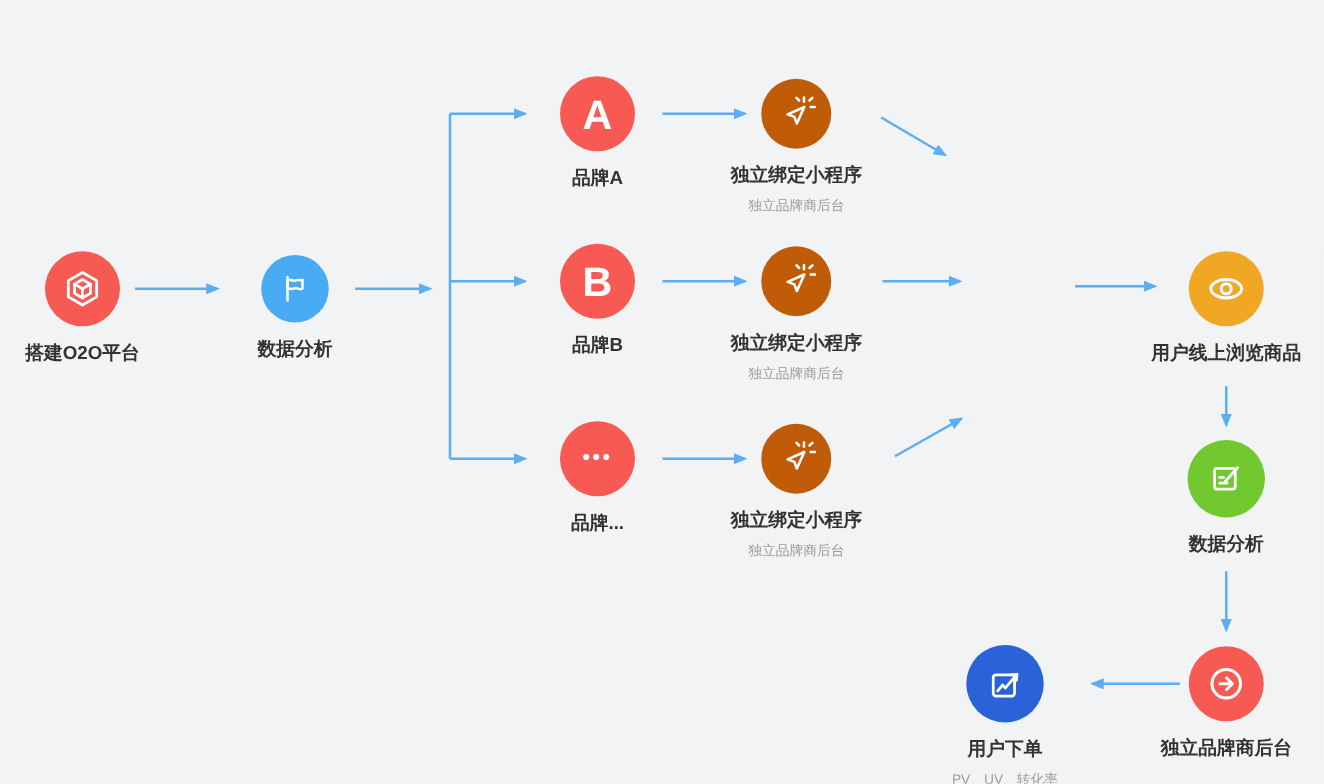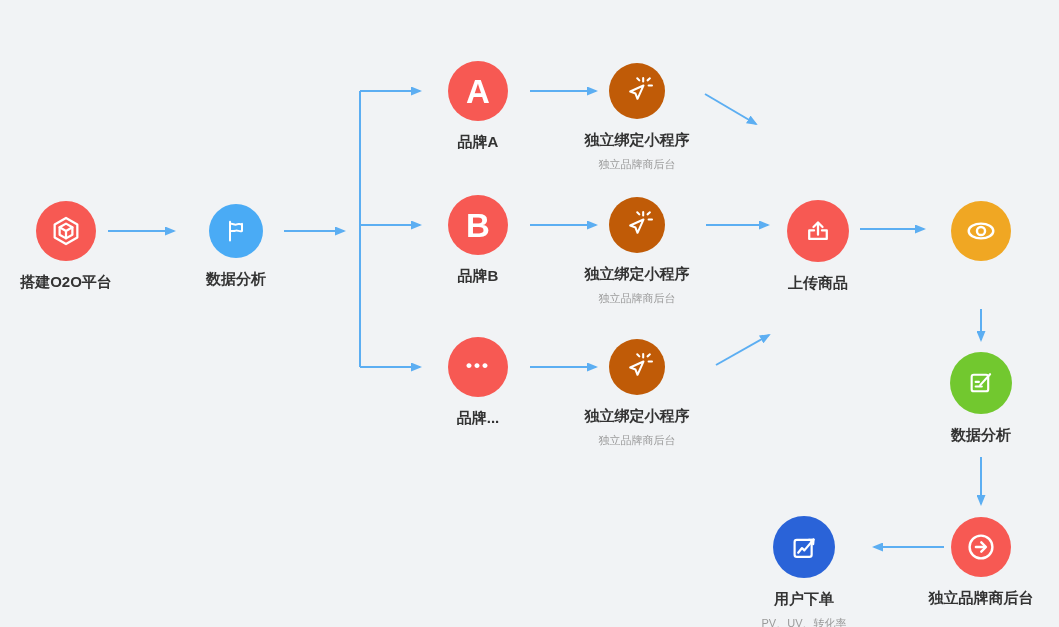--- a/index.html
+++ b/index.html
@@ -154,38 +154,29 @@
         <path d="M16.4,1.6 V4.2"></path>
         <path d="M20.6,7.4 H23.2"></path>
         <path d="M19.8,3.4 L21.6,1.8"></path>
         <path d="M11.8,1.8 L13.4,3.4"></path>
       </svg>
     </div>
     <div class="label">独立绑定小程序</div>
     <div class="sublabel">独立品牌商后台</div>
   </div>
 
-  <div class="node" style="left:738px;top:200px;">
-    <div class="circle c62" style="background: rgb(247, 89, 83);">
-      <svg class="icon-svg" width="34" height="34" viewBox="0 0 24 24">
-        <path d="M9.2,11.6 H5.8 V17.6 H18.2 V11.6 H14.8"></path>
-        <path d="M12,14.6 V6.2"></path>
-        <path d="M8.8,9.2 L12,6 L15.2,9.2"></path>
-      </svg>
-    </div>
-    <div class="label">上传商品</div>
-  </div>
 
   <div class="node" style="left:901px;top:201px;">
     <div class="circle c60" style="background: rgb(240, 167, 35);">
       <svg class="icon-svg" width="36" height="36" viewBox="0 0 24 24">
         <ellipse cx="12" cy="12" rx="8.2" ry="4.9"></ellipse>
         <circle cx="12" cy="12" r="2.7"></circle>
       </svg>
     </div>
+    <div class="label">用户线上浏览商品</div>
   </div>
 
   <div class="node" style="left:901px;top:352px;">
     <div class="circle c62" style="background: rgb(114, 200, 47);">
       <svg class="icon-svg" width="32" height="32" viewBox="0 0 24 24">
         <rect x="5" y="5.8" width="12.4" height="12.4" rx="1.6"></rect>
         <path d="M8,14.6 H12.6"></path>
         <path d="M8,11.2 H10.4"></path>
         <path d="M11.4,13.6 L18.8,5.4"></path>
       </svg>

